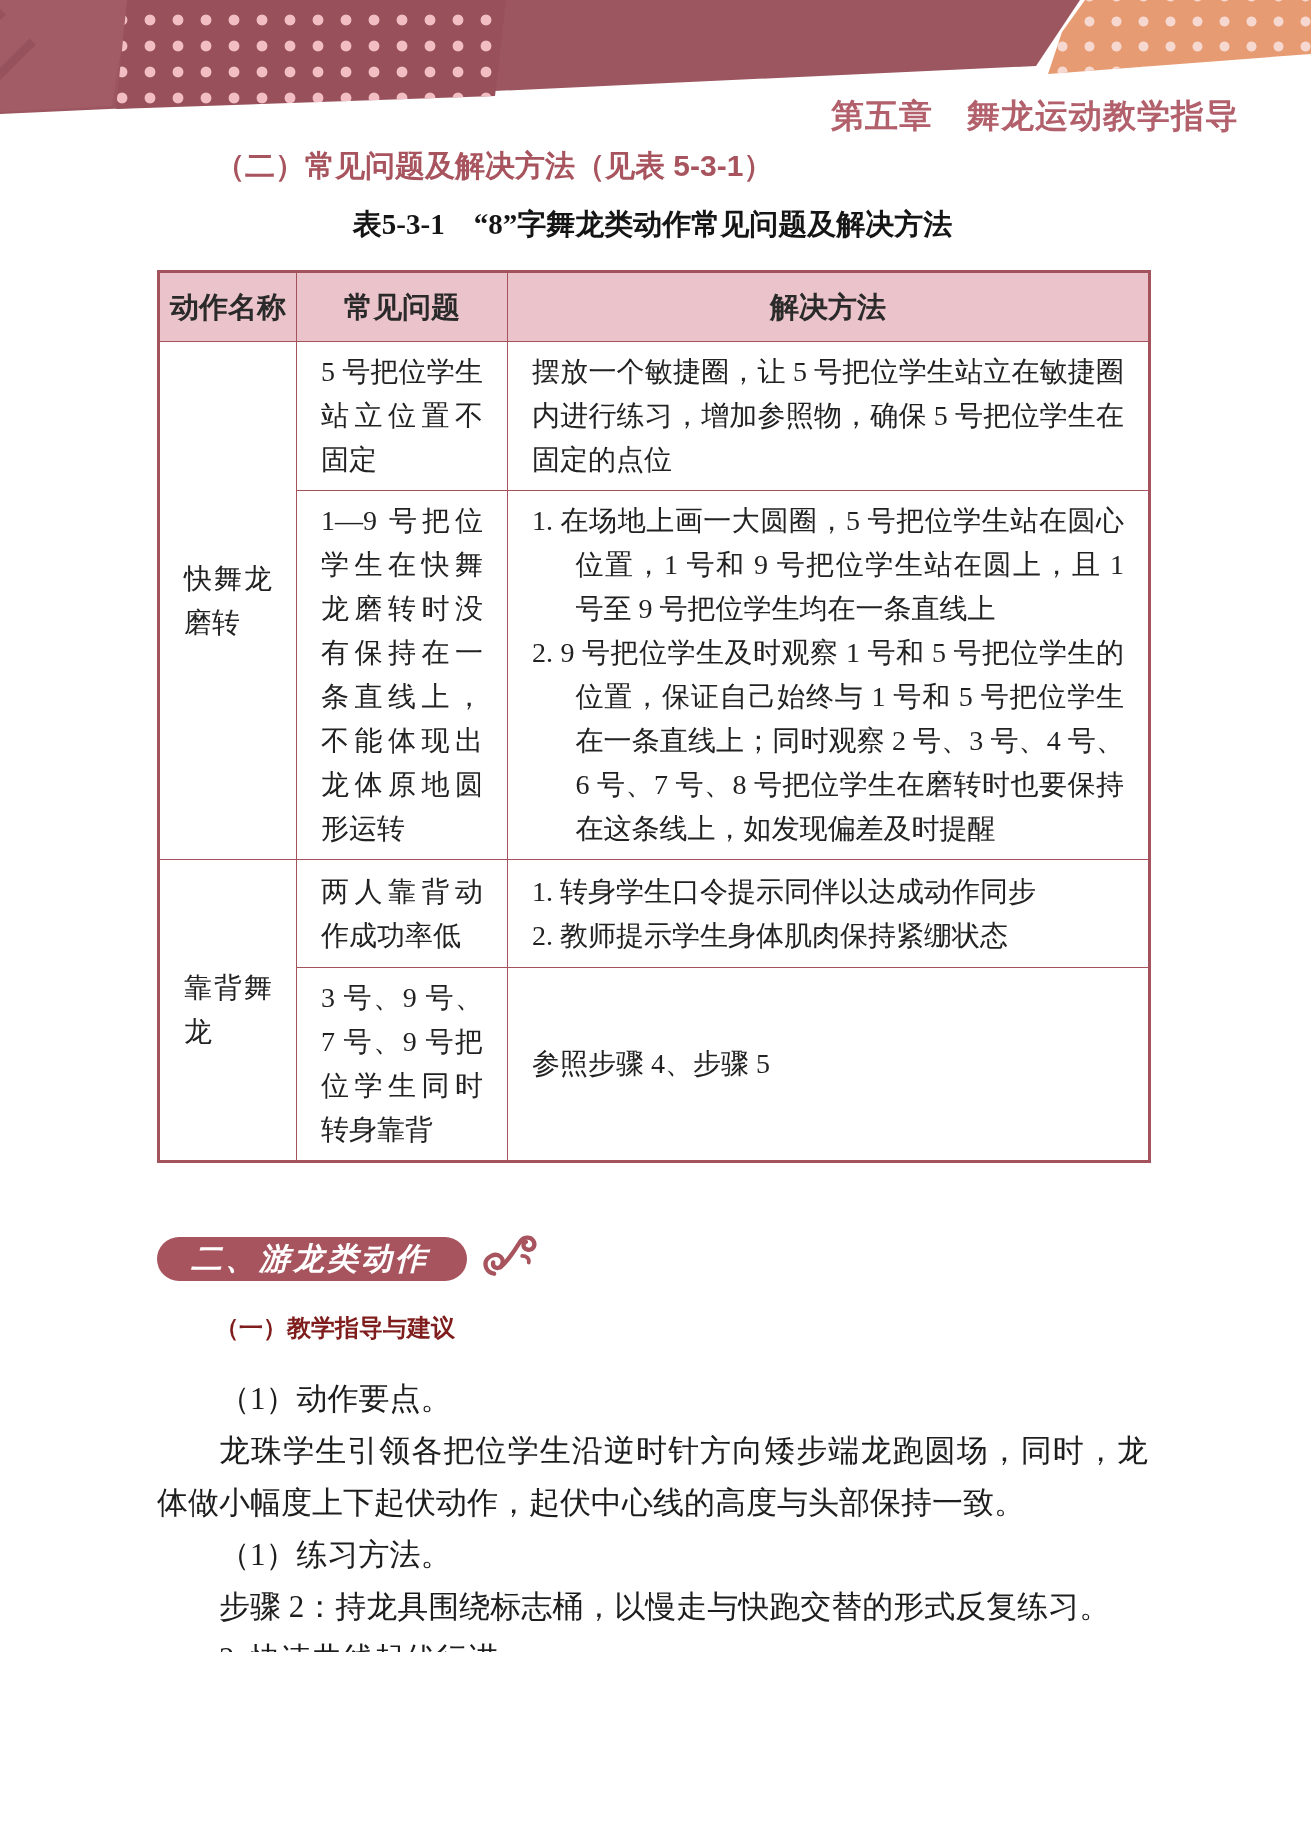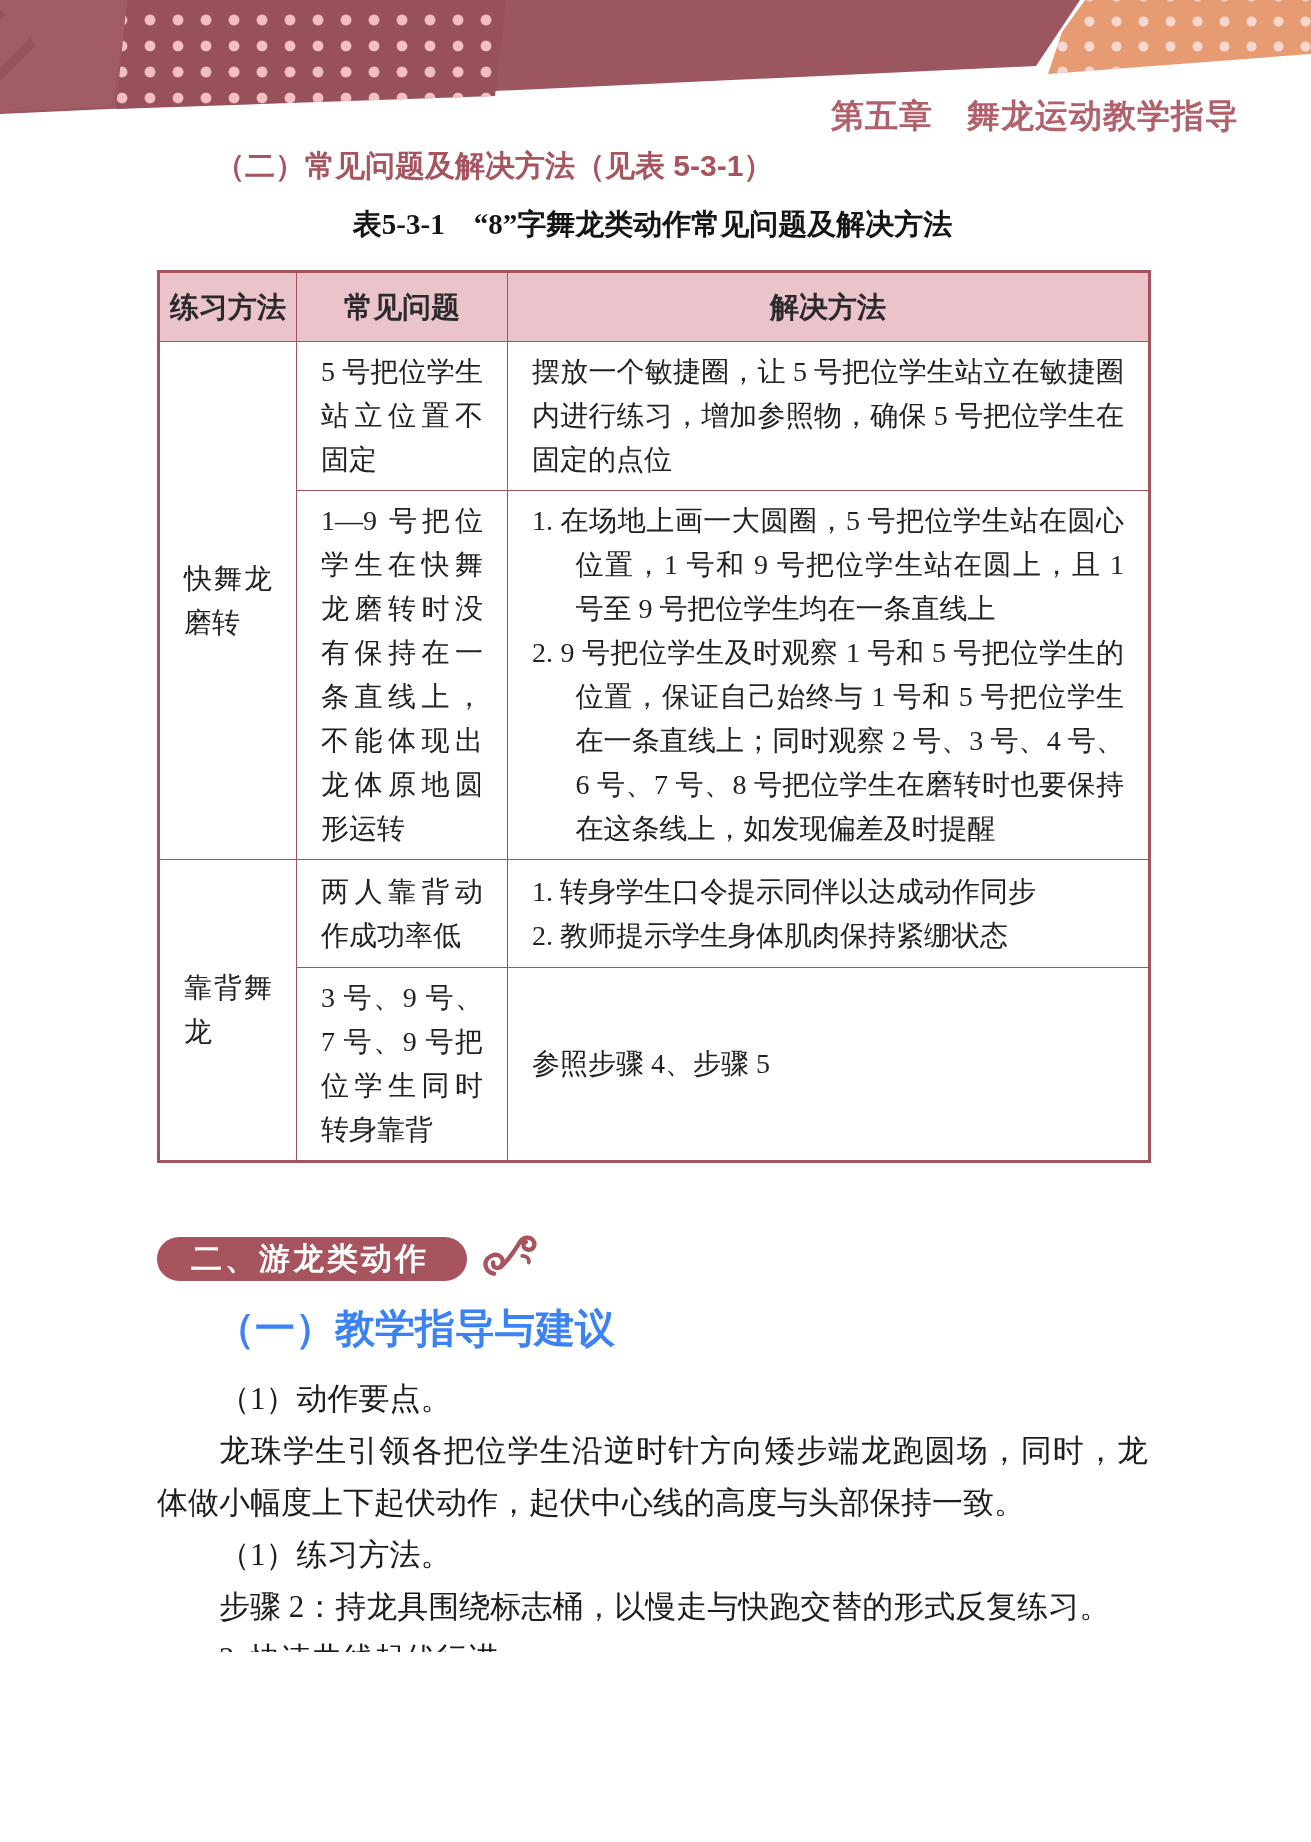--- a/index.html
+++ b/index.html
@@ -41,27 +41,27 @@
              padding:8px 24px;line-height:44px;}
   table.problems th{background:#EBC3CA;font-weight:600;height:60px;text-align:center;
              padding:4px 6px;font-size:29px;color:#2a2a2a;}
   td.name-cell{text-align:justify;text-align-last:left;}
   td.prob-cell{text-align:justify;}
   td.sol-cell{text-align:justify;}
   .sol-item{padding-left:1.55em;text-indent:-1.55em;text-align:justify;}
   tr.r1{height:132px;} tr.r2{height:306px;} tr.r3{height:108px;} tr.r4{height:121px;}
 
   
-  .banner-row{margin-top:54px;height:58px;position:relative;}
+  .banner-row{margin-top:54px;height:58px;position:relative;font-style:italic;}
   .banner-pill{display:inline-block;background:#A8545E;color:#ffffff;font-weight:bold;
              font-size:31px;line-height:44px;padding:0 38px 0 34px;border-radius:24px;
              font-family:"Liberation Sans", sans-serif;letter-spacing:3px;}
   .scroll-icon{position:relative;top:12px;margin-left:10px;}
 
-  .sub-heading{margin:32px 0 0 0;color:#3b82f6;font-weight:bold;font-size:40px;line-height:42px;
+  .sub-heading{margin:32px 0 0 0;color:#7f1d1d;font-weight:bold;font-size:24px;line-height:42px;
              text-indent:58px;font-family:"Liberation Sans", sans-serif;}
 
   
   .body-text{margin-top:24px;font-size:31px;line-height:52px;color:#1d1d1d;}
   .body-text p{margin:0;text-indent:2em;text-align:justify;}
 
   .page-number{position:absolute;top:1726px;right:64px;color:#A7636B;font-size:30px;
              letter-spacing:3px;font-family:"Liberation Sans", sans-serif;}
 </style>
 </head>
@@ -87,21 +87,21 @@
     <div class="tbl-caption">表5-3-1　“8”字舞龙类动作常见问题及解决方法</div>
 
     <table class="problems">
       <colgroup>
         <col style="width:138px">
           <col style="width:211px">
           <col style="width:642px">
       </colgroup>
       <thead>
         <tr>
-          <th>练习方法</th>
+          <th>动作名称</th>
           <th>常见问题</th>
           <th>解决方法</th>
         </tr>
       </thead>
       <tbody>
         <tr class="r1">
           <td class="name-cell" rowspan="2">快舞龙磨转</td>
           <td class="prob-cell">5 号把位学生站立位置不固定</td>
           <td class="sol-cell">摆放一个敏捷圈，让 5 号把位学生站立在敏捷圈内进行练习，增加参照物，确保 5 号把位学生在固定的点位</td>
         </tr>

